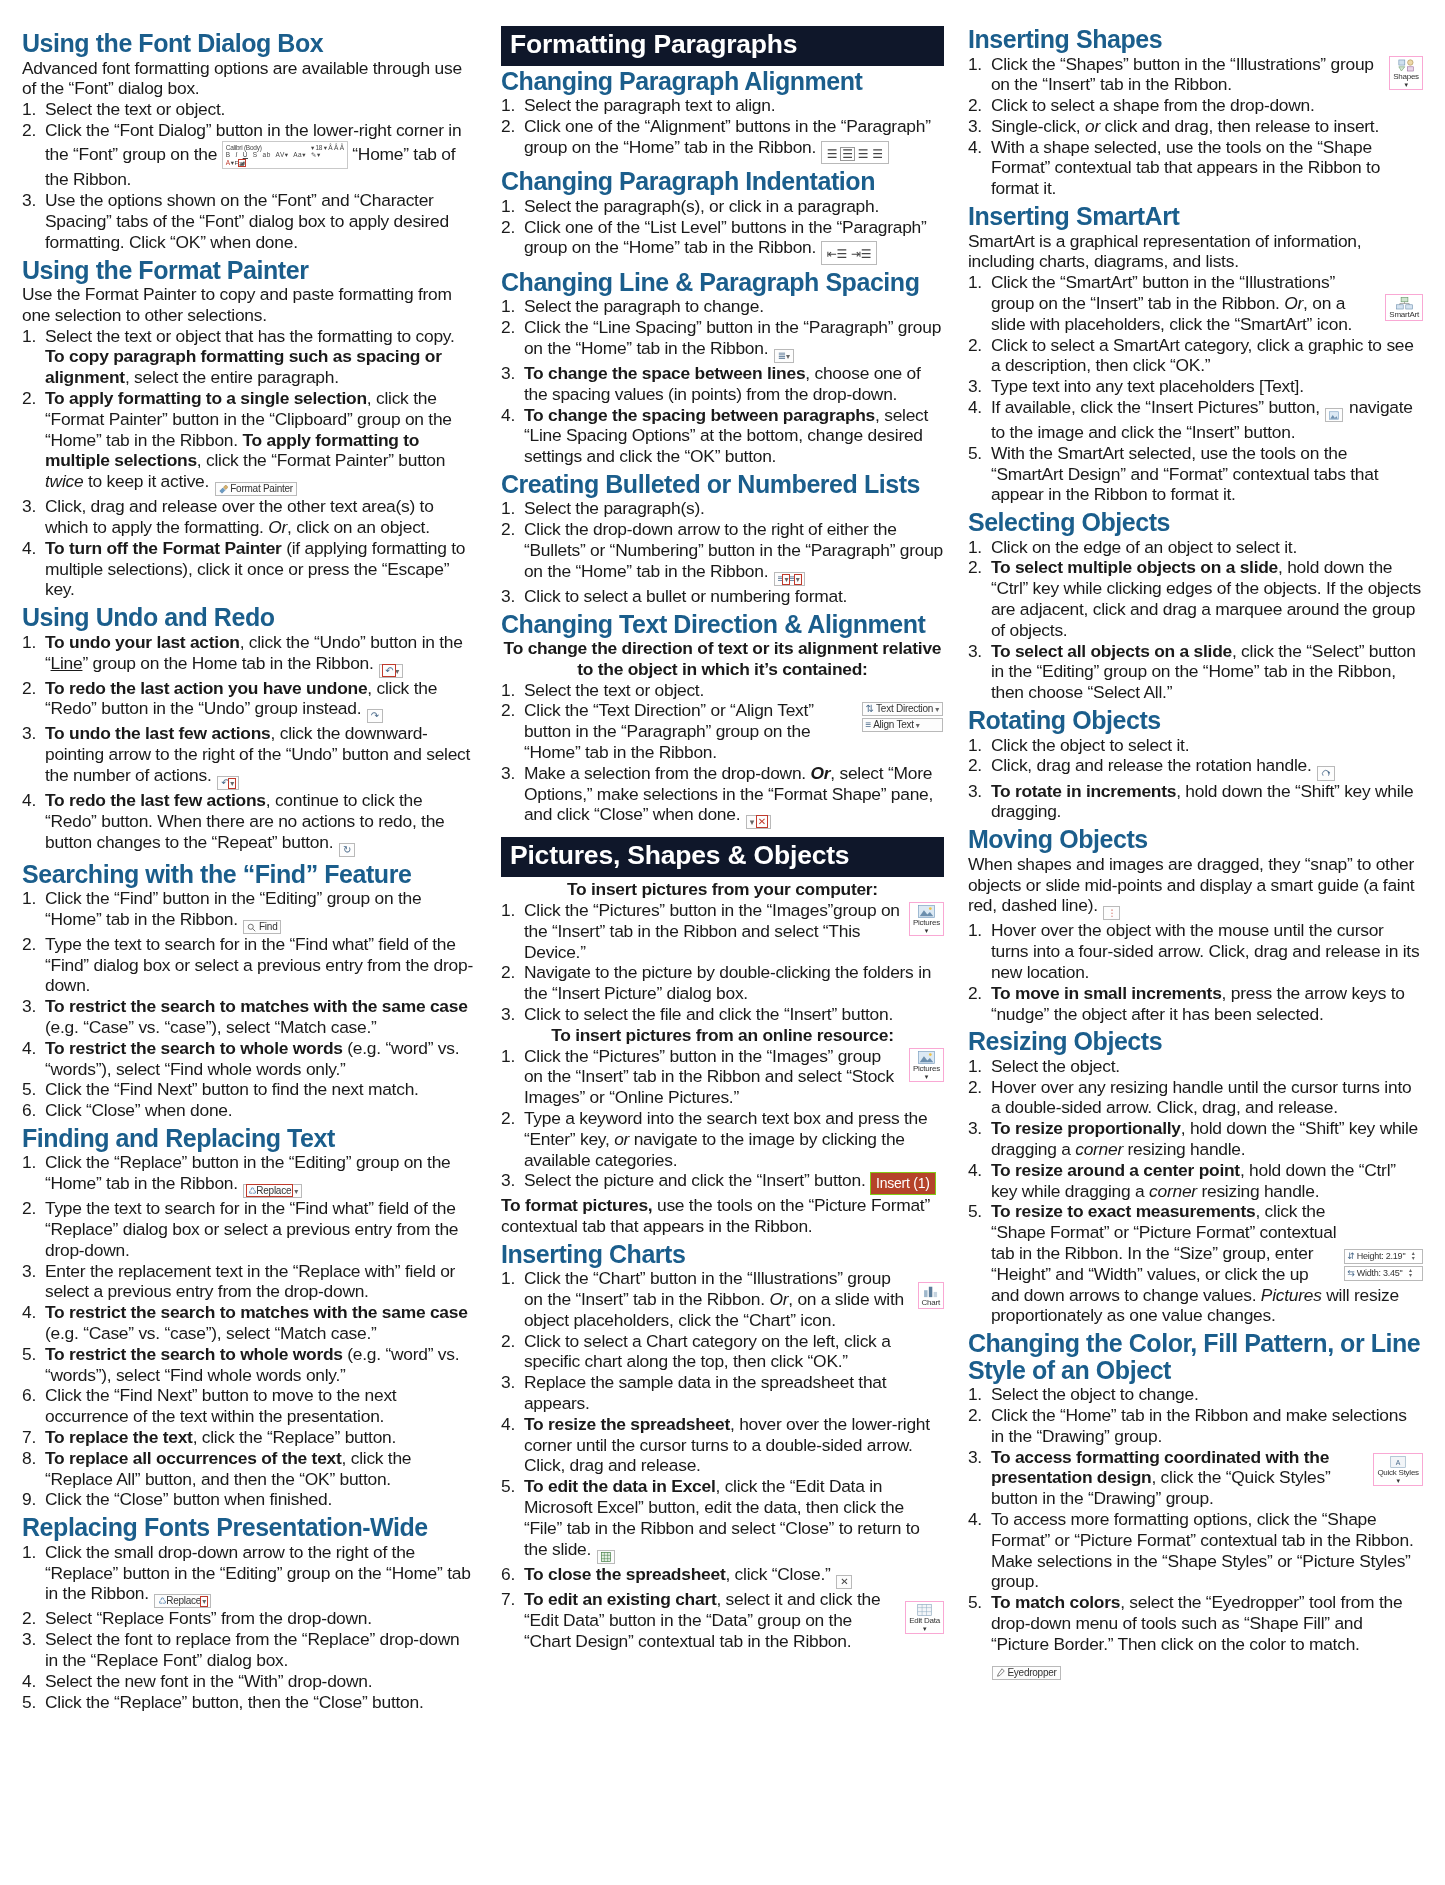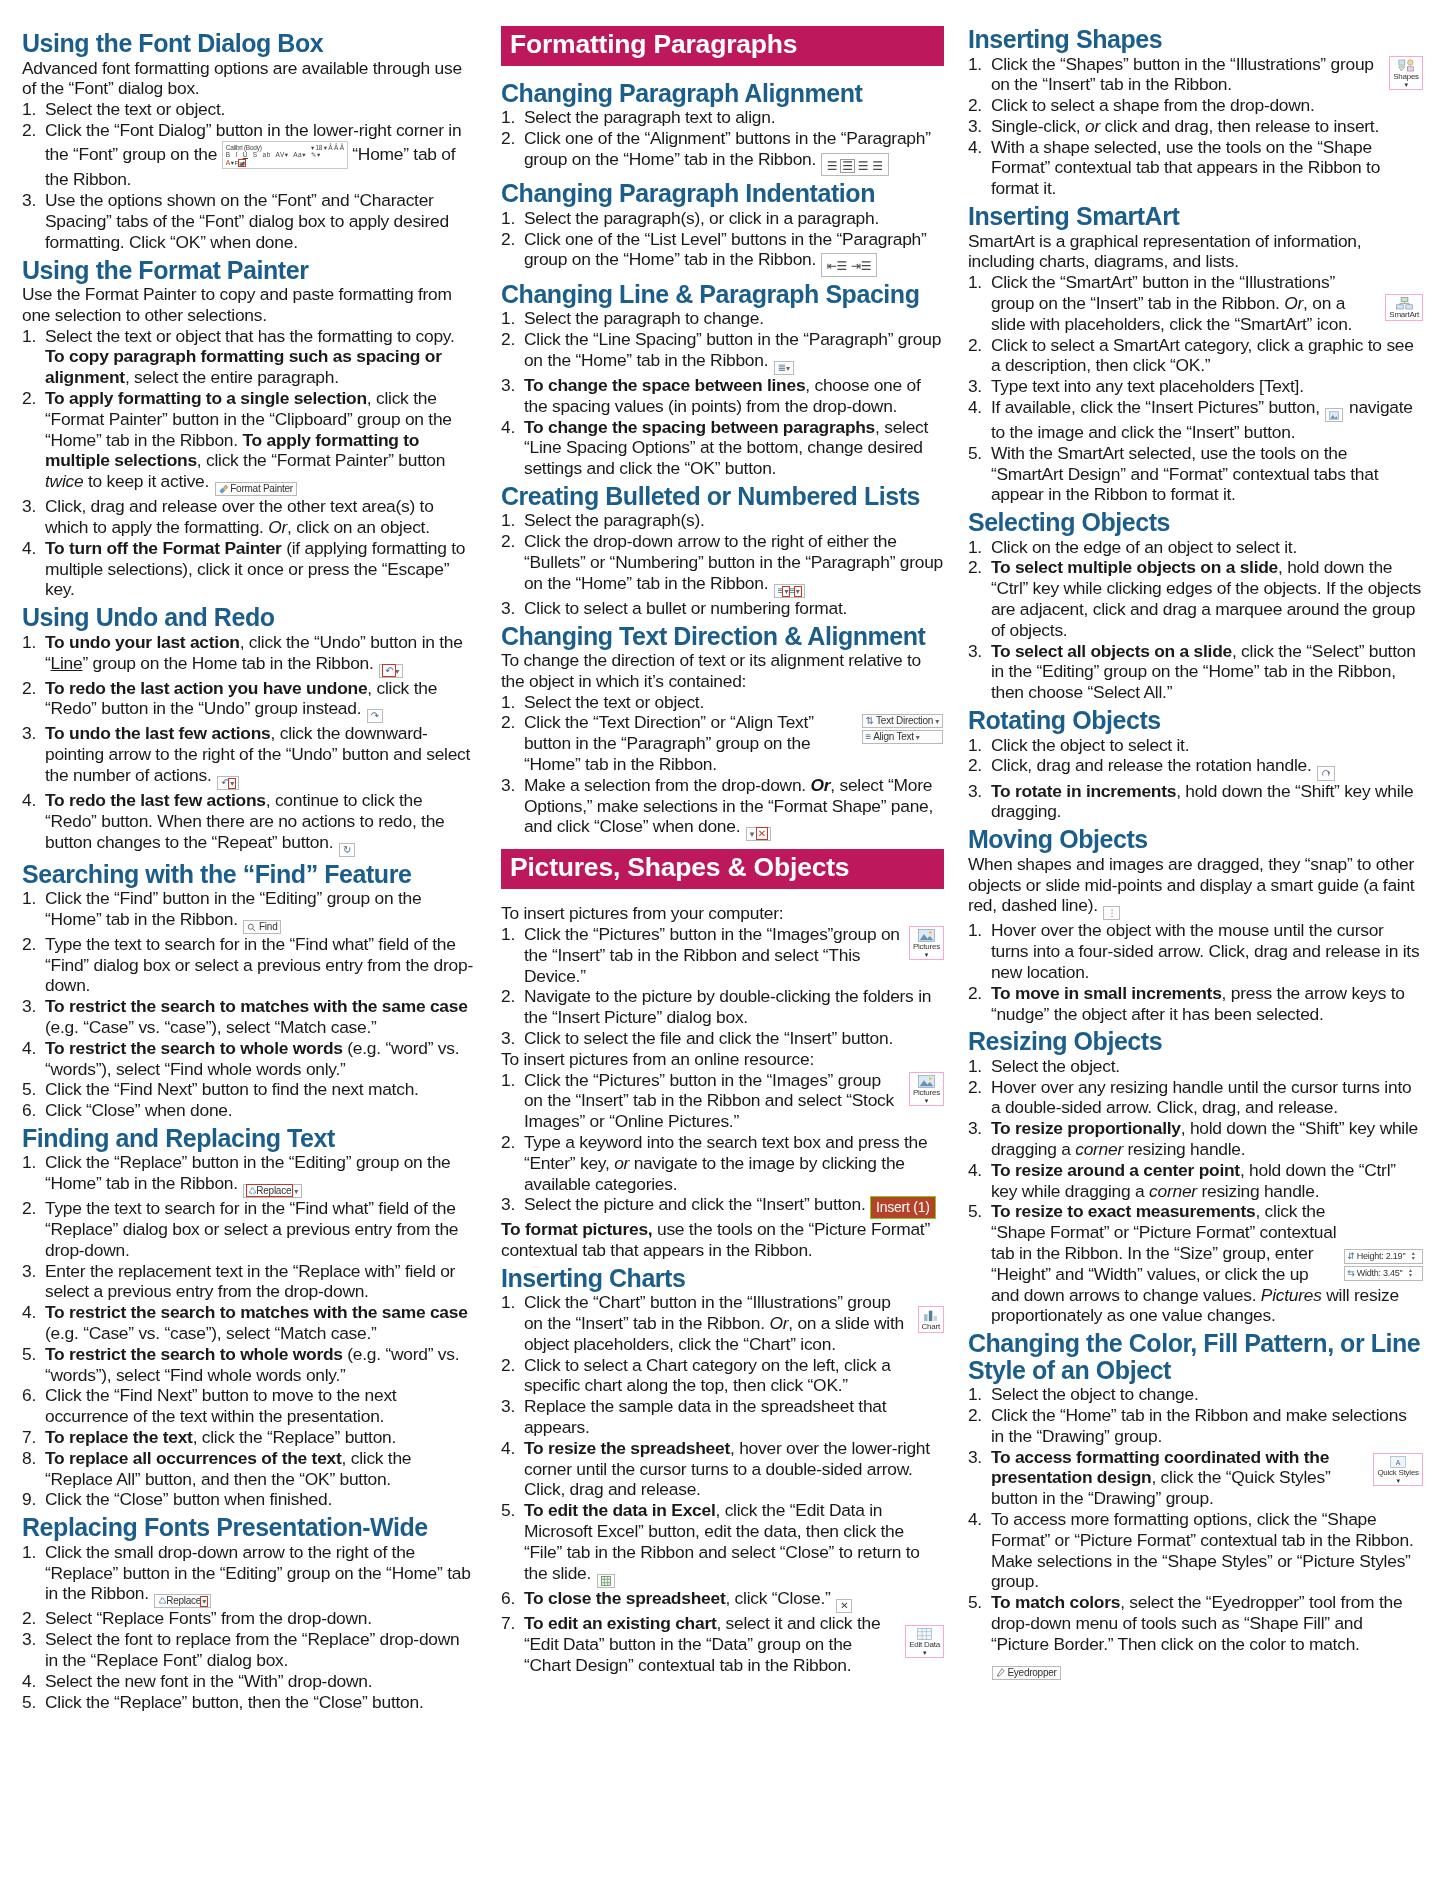--- a/index.html
+++ b/index.html
@@ -21,46 +21,46 @@
   }
   .col {
     width: 33.33%;
     padding: 0 12px;
   }
   .col1 { padding-left: 0; }
   .col3 { padding-right: 0; }
 
   
   h1.band {
-    background: #be185d;
+    background: #0f172a;
     color: #ffffff;
     font-size: 26.5px;
     font-weight: bold;
-    margin: 0 0 14px 0;
+    margin: 0 0 2px 0;
     padding: 5px 9px 7px 9px;
     line-height: 1.05;
     letter-spacing: -0.2px;
   }
   h2.sect {
     color: #1b5e8c;
     font-size: 25px;
     font-weight: bold;
     margin: 4px 0 1px 0;
     line-height: 1.06;
     letter-spacing: -0.45px;
   }
   h2.sect.tight { margin-top: 2px; }
 
   p.intro, p.lead {
     font-size: 17.4px;
     line-height: 1.195;
     margin: 0 0 0 0;
     letter-spacing: -0.25px;
   }
-  p.lead { font-weight: normal; }
+  p.lead { font-weight: bold; text-align: center; }
 
   ol.steps {
     margin: 0;
     padding: 0 0 0 0;
     list-style: none;
     counter-reset: stepctr;
     font-size: 17.4px;
     line-height: 1.195;
     letter-spacing: -0.25px;
   }

